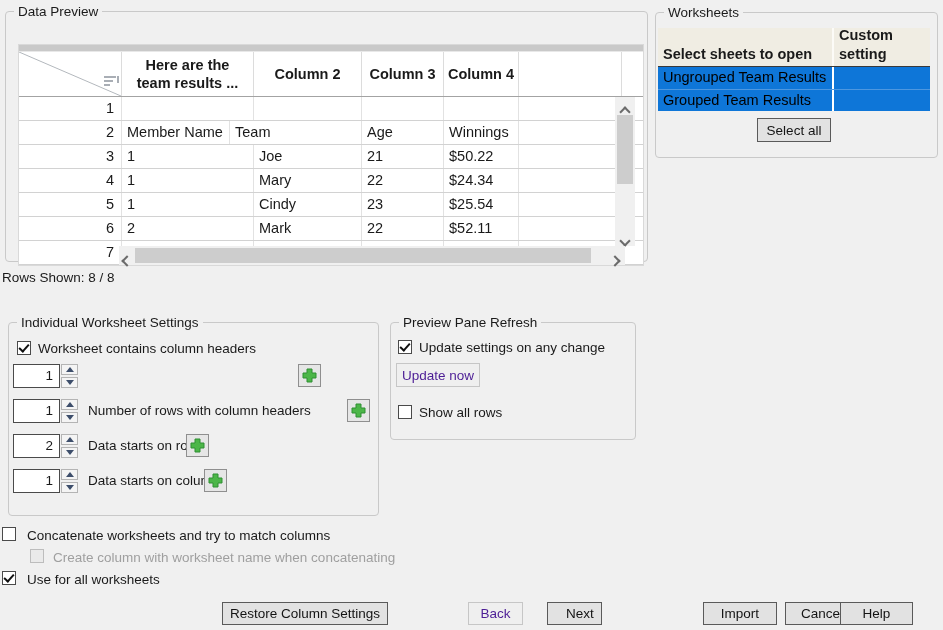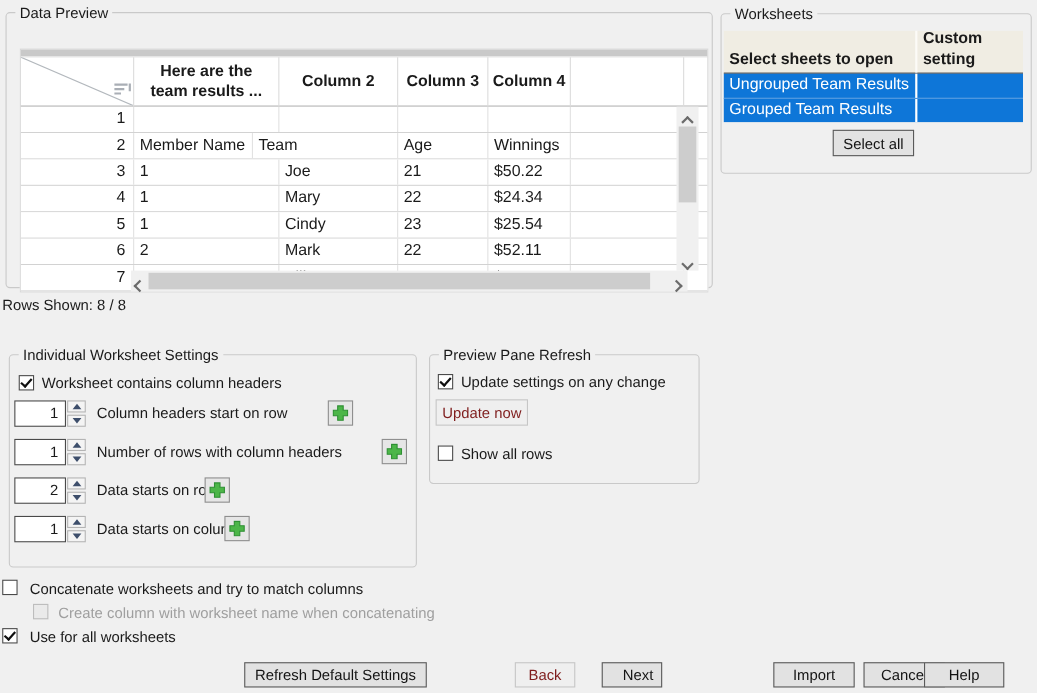--- a/index.html
+++ b/index.html
@@ -31,30 +31,30 @@
   .chev { width:8px; height:8px; border-right:2px solid #6b6b6b; border-bottom:2px solid #6b6b6b; display:inline-block; }
   .chev-up   { transform:rotate(-135deg); }
   .chev-down { transform:rotate(45deg); }
   .chev-left { transform:rotate(135deg); }
   .chev-right{ transform:rotate(-45deg); }
 
   
   .ws-table { position:absolute; left:658px; top:28px; width:272px; }
   .ws-head { display:flex; background:#f0ede3; height:39px; border-bottom:1px solid #3a3a3a; }
   .ws-hc { font-weight:bold; font-size:14.5px; display:flex; align-items:flex-end; padding:0 0 2px 5px; white-space:pre-line; line-height:19px; }
-  .ws-row { display:flex; height:22px; background:#0e76d8; color:#ffffff; font-size:14.5px; }
+  .ws-row { display:flex; height:22px; background:#0e76d8; color:#000000; font-size:14.5px; }
   .ws-row + .ws-row { border-top:1px solid #4d97e0; }
   .ws-c1 { width:174px; padding-left:5px; line-height:21px; white-space:nowrap; overflow:hidden; }
   .ws-c2 { width:98px; border-left:2px solid #fff; }
   .ws-hc1 { width:174px;text-align:right; }
   .ws-hc2 { width:98px; border-left:2px solid #fcfbf7; }
 
   
   .btn { position:absolute; display:flex; align-items:center; justify-content:center; background:#e2e2e2; border:1px solid #5a5a5a; font-size:13.5px; color:#141414; cursor:default; }
-  .btn.disabled { background:#efefef; border-color:#c6c6c6; color:#7f1d1d; }
+  .btn.disabled { background:#efefef; border-color:#c6c6c6; color:#4c1d95; }
 
   
   .cb { position:absolute; width:14px; height:14px; background:#fff; border:1px solid #4a4a4a; }
   .cb.checked::after { content:""; position:absolute; left:3px; top:0px; width:4px; height:8px; border:solid #101010; border-width:0 2px 2px 0; transform:rotate(42deg); }
   .cb.disabled { background:#eaeaea; border-color:#bdbdbd; }
   .lbl { position:absolute; font-size:13.5px; line-height:16px; white-space:nowrap; }
   .lbl.disabled { color:#9f9f9f; }
 
   
   .spin-box { position:absolute; width:47px; height:24px; background:#fff; border:1px solid #4a4a4a; font-size:13.5px; text-align:right; padding-right:6px; line-height:22px; }
@@ -214,21 +214,20 @@
 
   <div class="spin-box" style="left:13px; top:364px;">1</div>
   <div class="spin-btns" style="left:61px; top:364px;">
     <span class="spin-b up">
         <span class="tri-up"></span>
       </span>
     <span class="spin-b dn">
         <span class="tri-dn"></span>
       </span>
   </div>
-  <span class="lbl" style="left:88px; top:368px;">Column headers start on row</span>
   <div class="plus-btn" style="left:298px; top:364px;">
     <svg width="15" height="15" viewBox="0 0 15 15">
         <path d="M5 1h5v4h4v5h-4v4H5v-4H1V5h4z" fill="#4cb648" stroke="#2e8f33" stroke-width="1"></path>
       </svg>
   </div>
 
   <div class="spin-box" style="left:13px; top:399px;">1</div>
   <div class="spin-btns" style="left:61px; top:399px;">
     <span class="spin-b up">
         <span class="tri-up"></span>
@@ -287,20 +286,20 @@
 
   <span class="cb" style="left:2px; top:527px;"></span>
   <span class="lbl" style="left:27px; top:528px;">Concatenate worksheets and try to match columns</span>
 
   <span class="cb disabled" style="left:30px; top:549px;"></span>
   <span class="lbl disabled" style="left:53px; top:550px;">Create column with worksheet name when concatenating</span>
 
   <span class="cb checked" style="left:2px; top:571px;"></span>
   <span class="lbl" style="left:27px; top:572px;">Use for all worksheets</span>
 
-  <div class="btn" style="left:222px; top:602px; width:166px; height:23px;">Refresh Default Settings</div>
+  <div class="btn" style="left:222px; top:602px; width:166px; height:23px;">Restore Column Settings</div>
   <div class="btn disabled" style="left:468px; top:602px; width:55px; height:23px;">Back</div>
   <div class="btn" style="left:547px; top:602px; width:55px; height:23px;padding-left:11px;">Next</div>
   <div class="btn" style="left:703px; top:602px; width:74px; height:23px;">Import</div>
   <div class="btn" style="left:785px; top:602px; width:74px; height:23px;">Cancel</div>
   <div class="btn" style="left:840px; top:602px; width:73px; height:23px;">Help</div>
 
 </div>
 
 </body></html>

